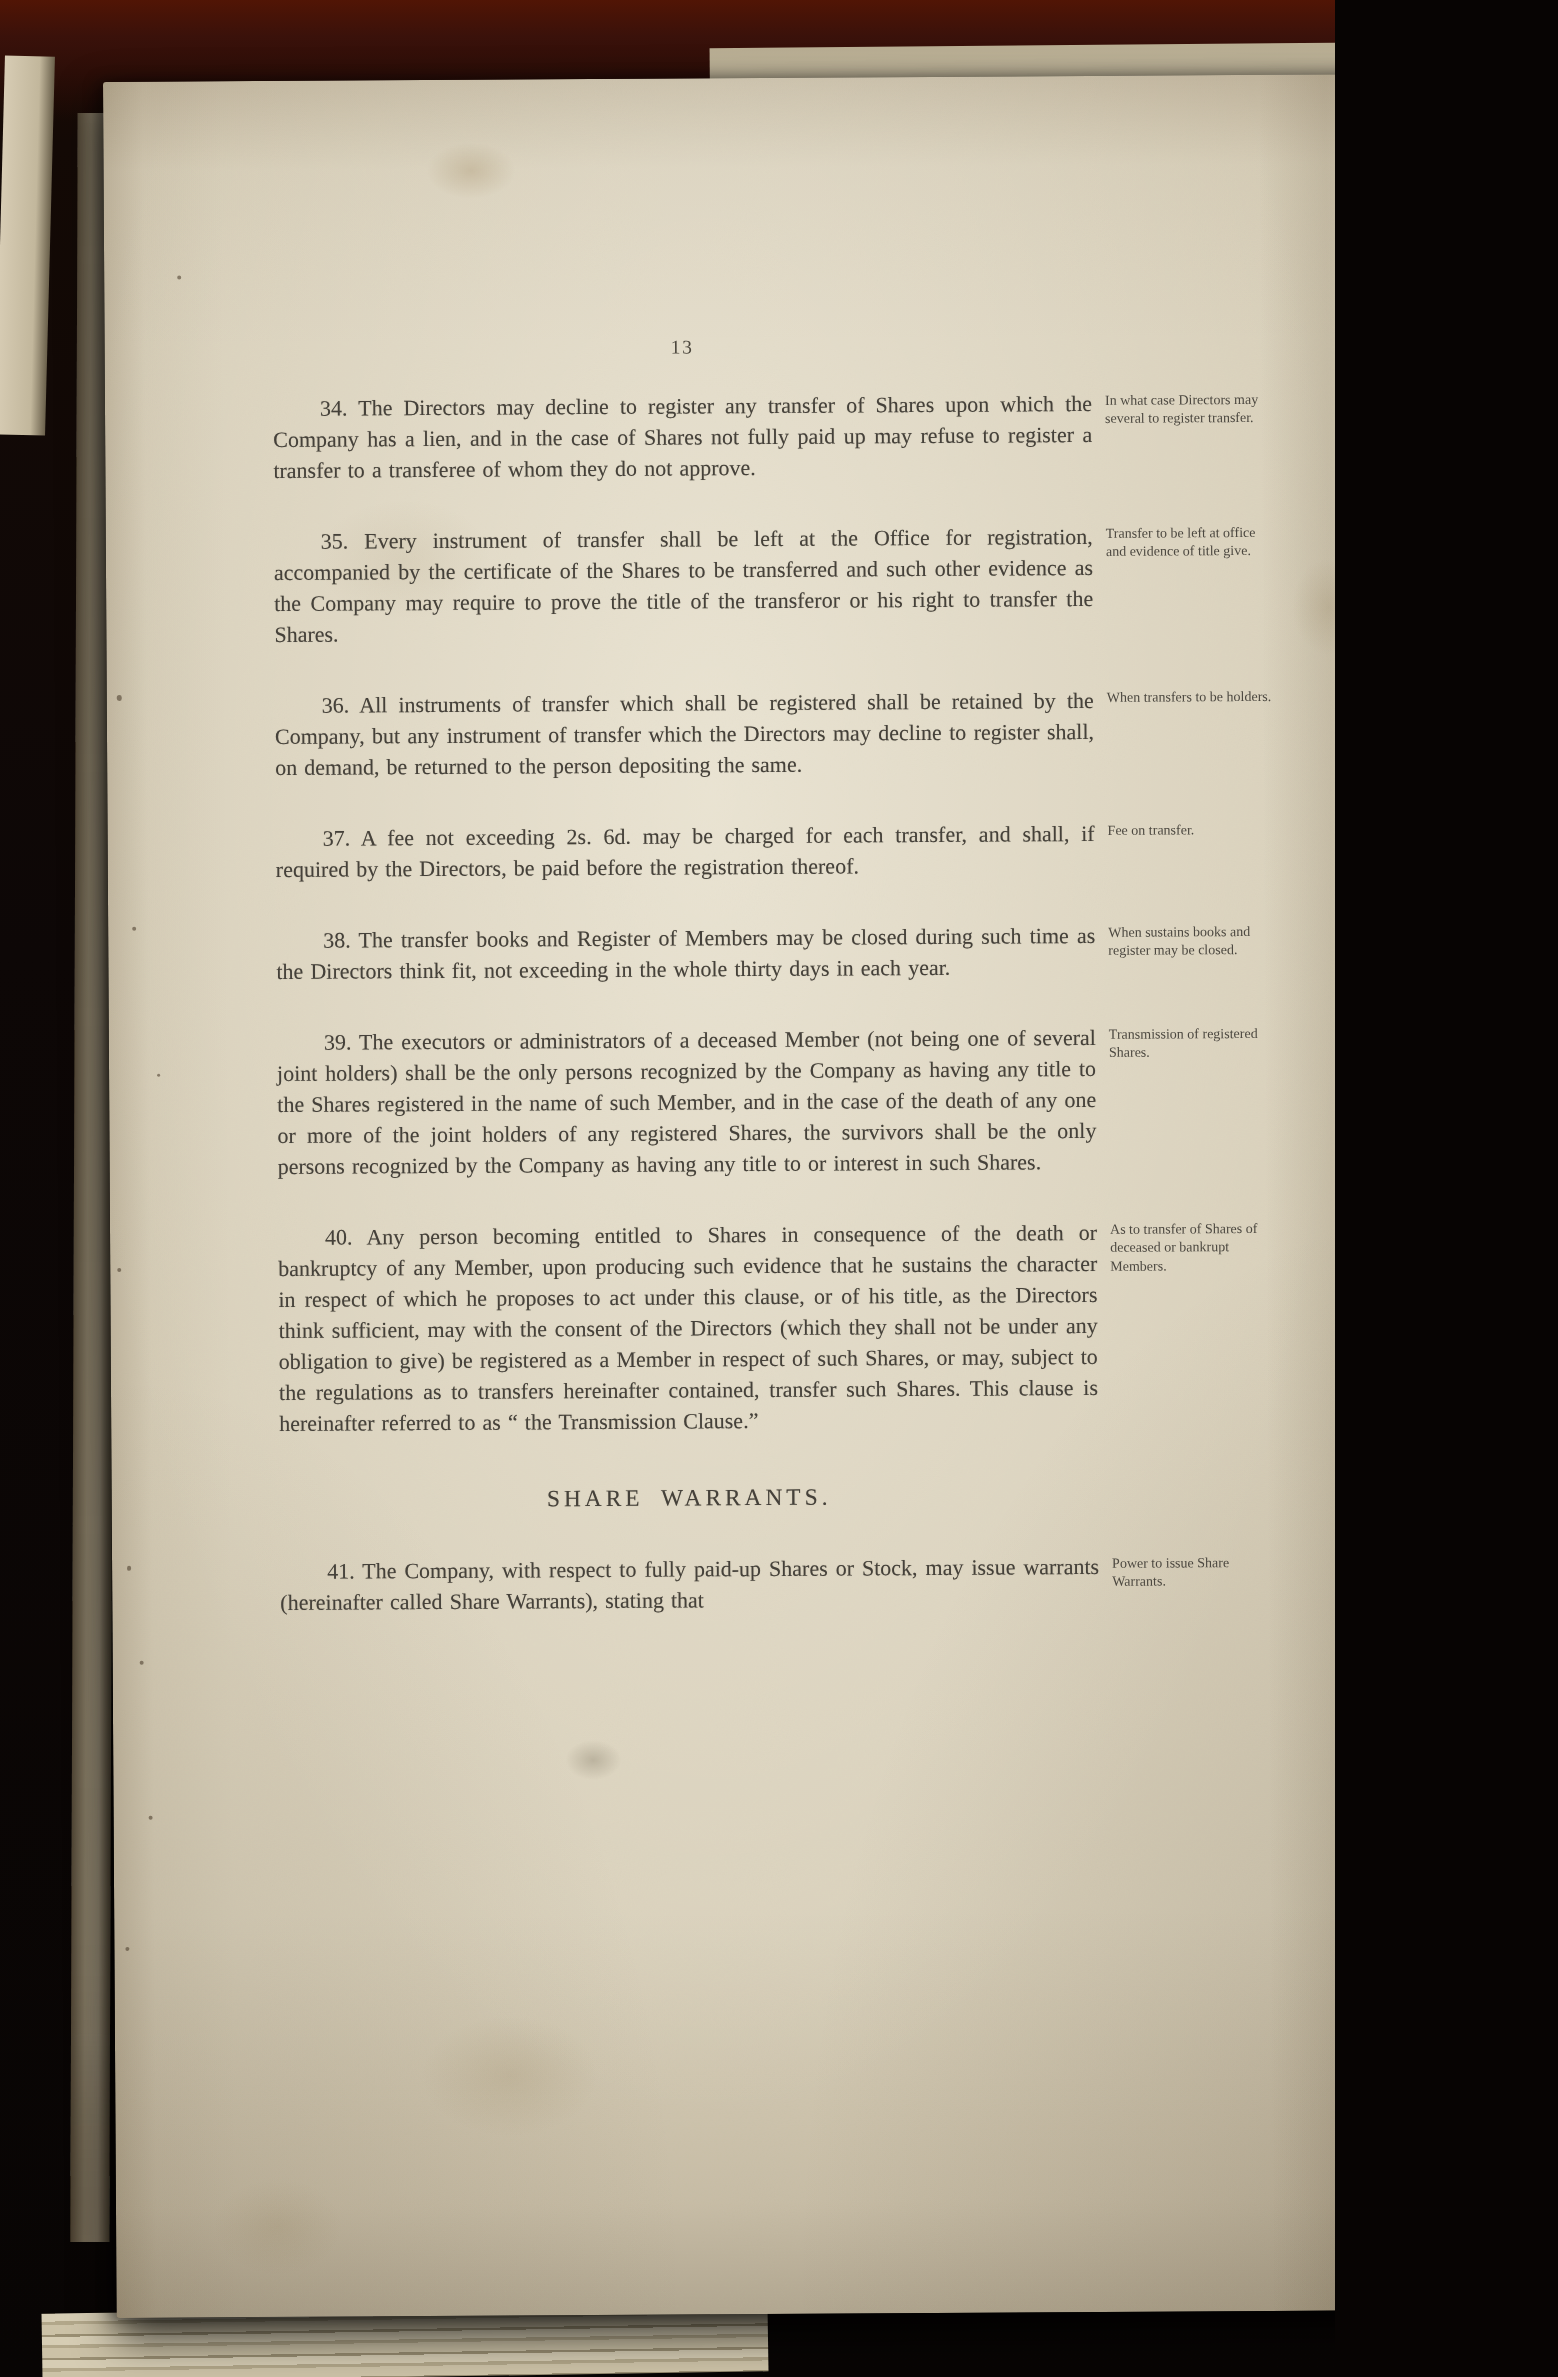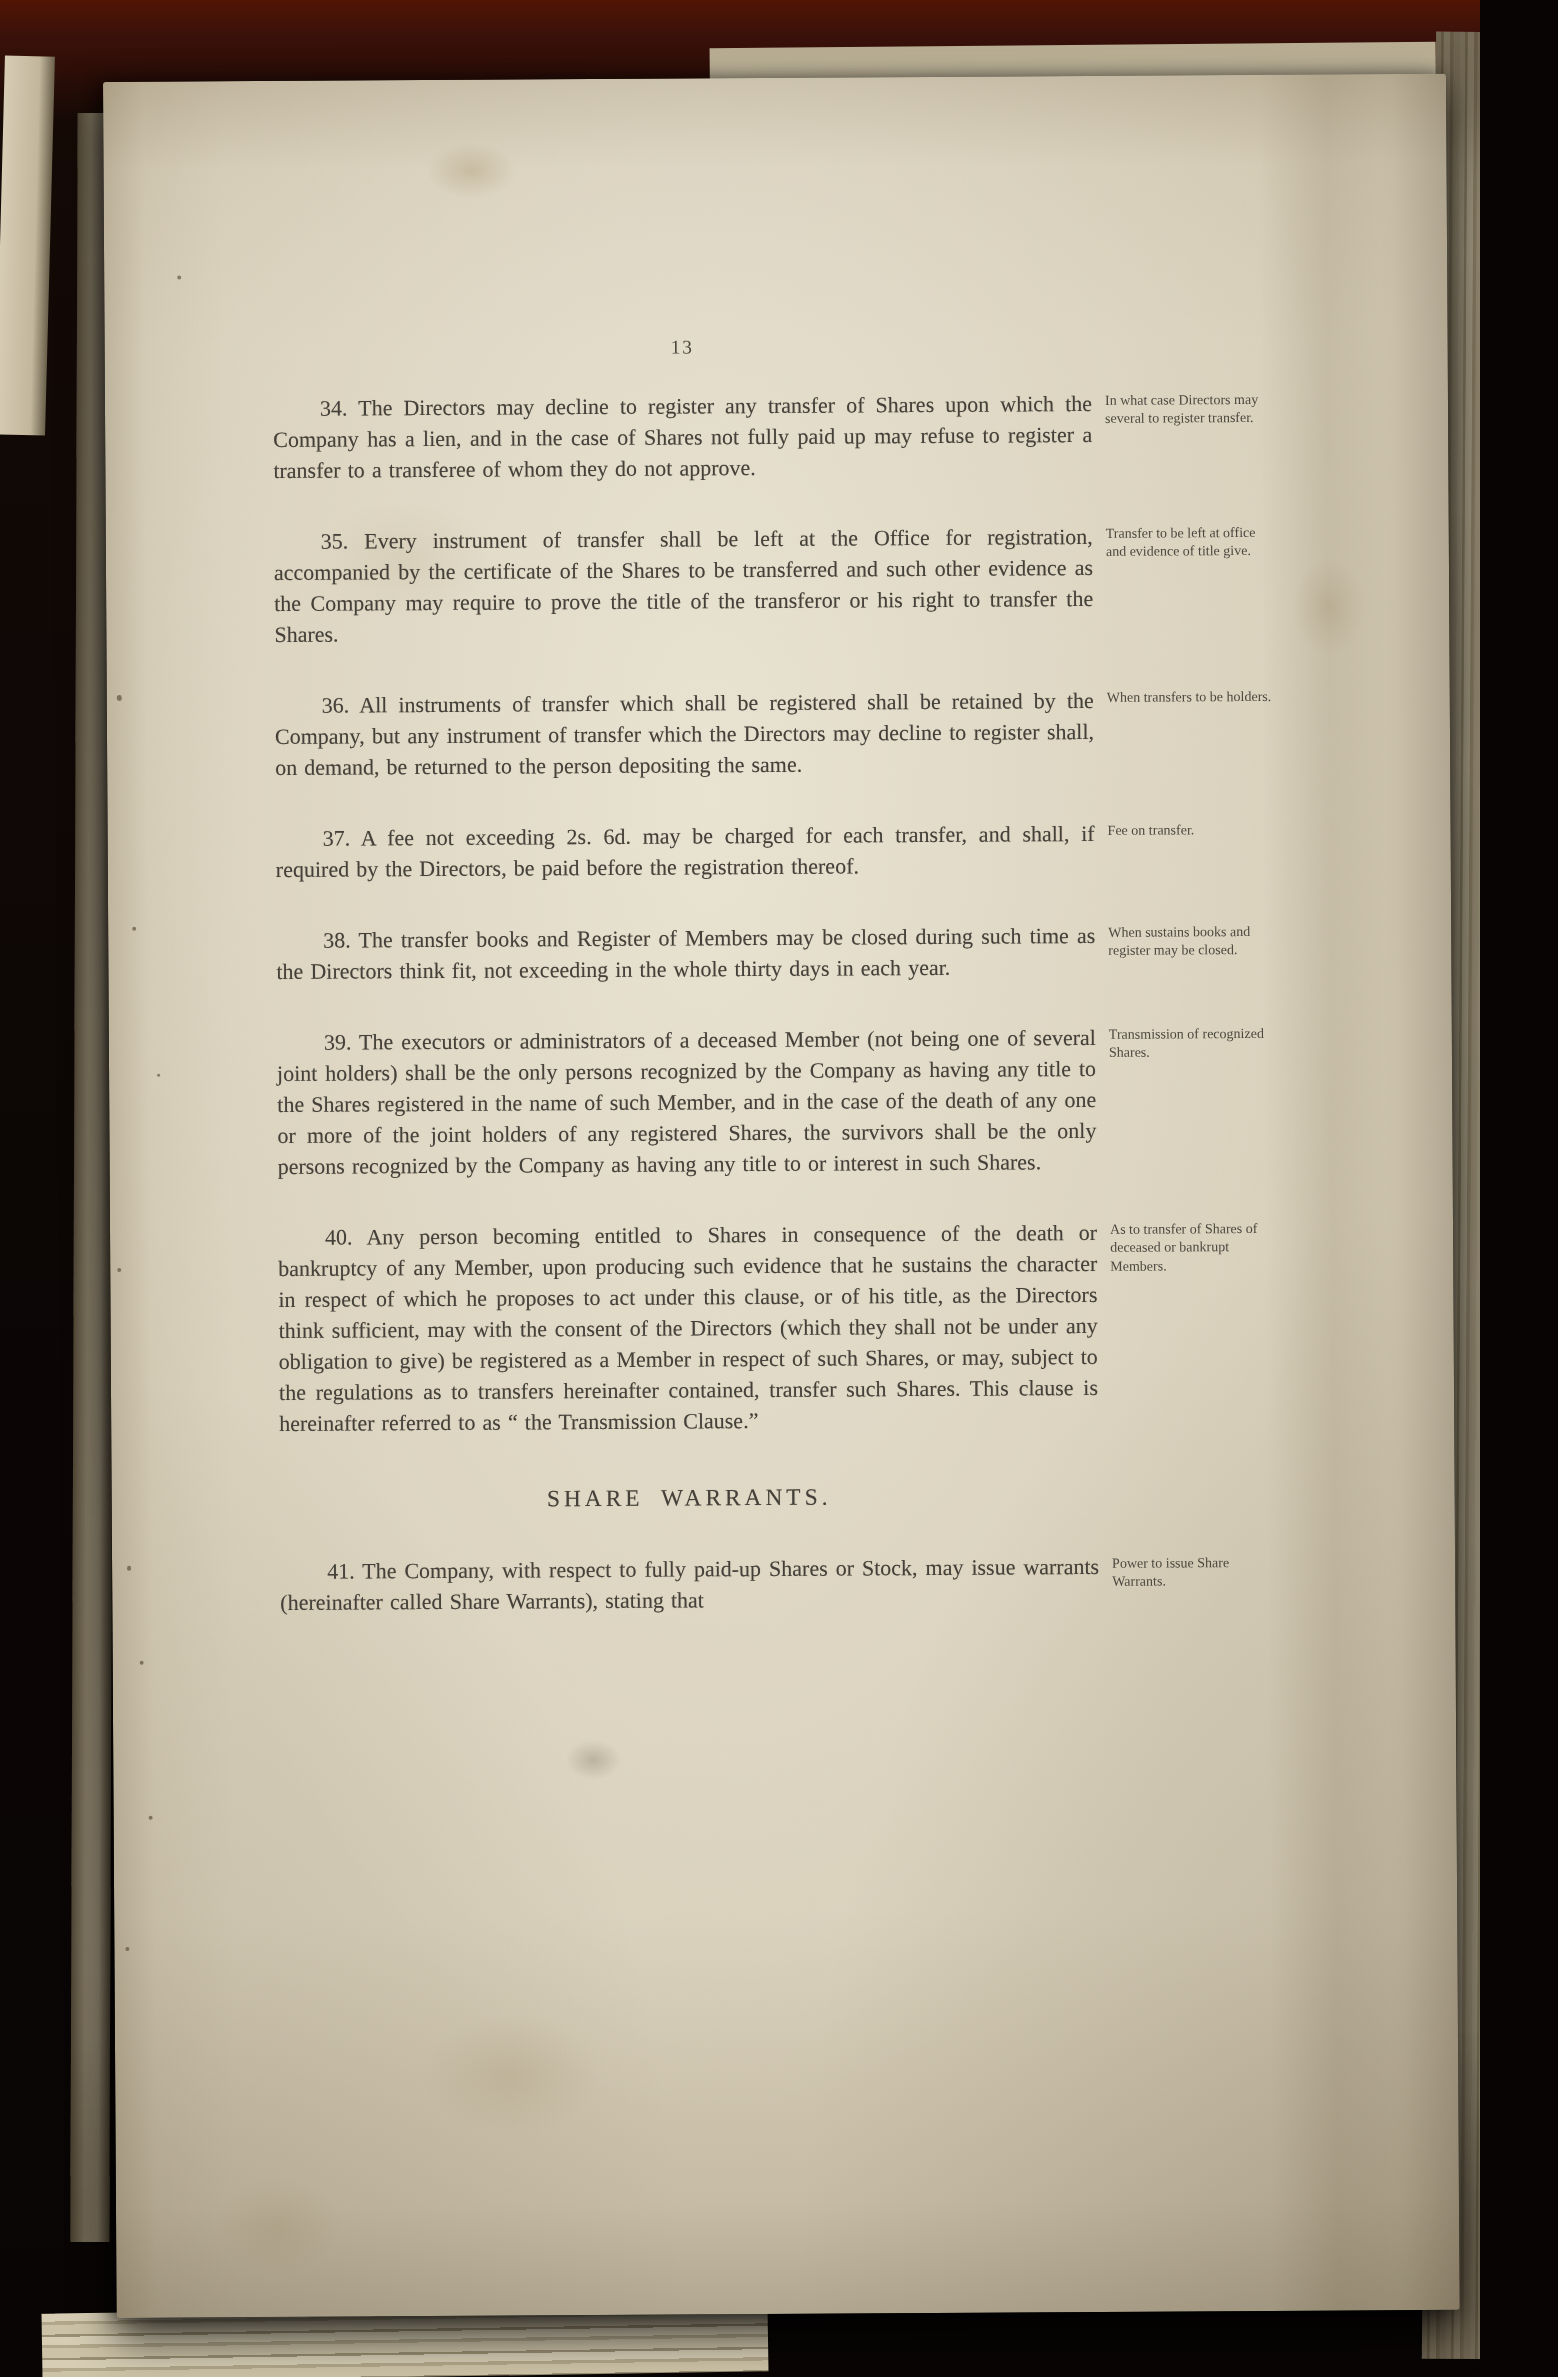--- a/index.html
+++ b/index.html
@@ -1,18 +1,18 @@
 <!DOCTYPE html>
 <html style="font-size:13px"><head>
 <meta charset="utf-8">
 <style>
   html,body{margin:0;padding:0;}
   body{width:1559px;height:2377px;background:#070403;overflow:hidden;
        font-family:"Liberation Serif","DejaVu Serif",serif;}
-  #stage{position:relative;width:1480px;height:2377px;background:
+  #stage{position:relative;width:1335px;height:2377px;background:
      linear-gradient(180deg,#200a04 0%,#140a06 6%,#0d0706 40%,#080504 100%);overflow:hidden;}
   #top-glow{position:absolute;left:0;top:0;width:100%;height:121px;z-index:1;
      background:linear-gradient(180deg,#511505 0%,#3a110a 30%,rgba(20,8,5,0) 100%);}
   #cover{position:absolute;right:0;top:0;width:77px;height:100%;z-index:2;
      background:linear-gradient(180deg,#223122 0%,#16211626%,#121a12 30%,#0b100b 70%,#070a07 100%);}
   #page-stack{position:absolute;left:1429px;top:32px;width:106px;height:2327px;z-index:3;
      transform:rotate(0.35deg);
      background:repeating-linear-gradient(90deg,#c7bda2 0 4.8px,#a39878 5.6px 7.3px,#d2c8ad 8px 13.7px,#ab9f82 14.5px 17px,#bfb499 18px 24px);
      box-shadow:inset 0 -242px 177px rgba(30,20,10,.55), inset 0 97px 73px rgba(40,28,14,.35);}
   #left-strip{position:absolute;left:74px;top:113px;width:39px;height:2129px;z-index:3;
@@ -120,21 +120,21 @@
         <div class="margin-note">Fee on transfer.</div>
       </div>
 
       <div class="clause">
         <p class="clause-text">38.   The transfer books and Register of Members may be closed during such time as the Directors think fit, not exceeding in the whole thirty days in each year.</p>
         <div class="margin-note">When sustains books and register may be closed.</div>
       </div>
 
       <div class="clause">
         <p class="clause-text">39.   The executors or administrators of a deceased Member (not being one of several joint holders) shall be the only persons recognized by the Company as having any title to the Shares registered in the name of such Member, and in the case of the death of any one or more of the joint holders of any registered Shares, the survivors shall be the only persons recognized by the Company as having any title to or interest in such Shares.</p>
-        <div class="margin-note">Transmission of recognized Shares.</div>
+        <div class="margin-note">Transmission of registered Shares.</div>
       </div>
 
       <div class="clause">
         <p class="clause-text">40.   Any person becoming entitled to Shares in consequence of the death or bankruptcy of any Member, upon producing such evidence that he sustains the character in respect of which he proposes to act under this clause, or of his title, as the Directors think sufficient, may with the consent of the Directors (which they shall not be under any obligation to give) be registered as a Member in respect of such Shares, or may, subject to the regulations as to transfers hereinafter contained, transfer such Shares.  This clause is hereinafter referred to as “ the Transmission Clause.”</p>
         <div class="margin-note">As to transfer of Shares of deceased or bankrupt Members.</div>
       </div>
 
       <div class="heading-row">
         <h2>SHARE  WARRANTS.</h2>
       </div>

